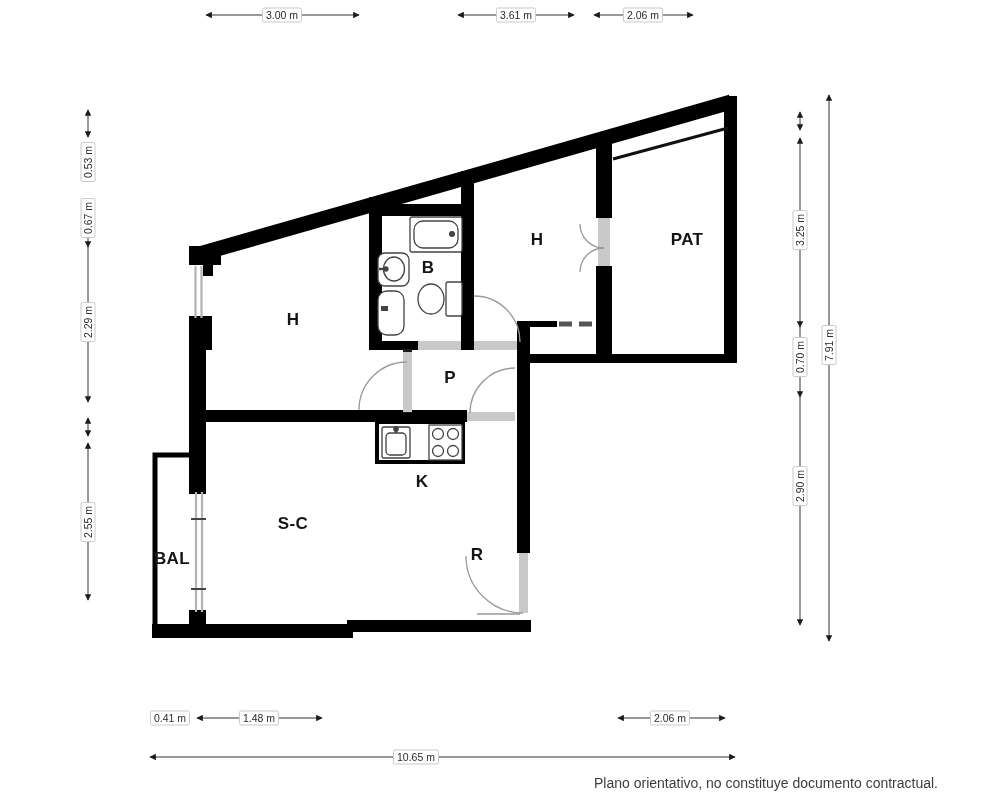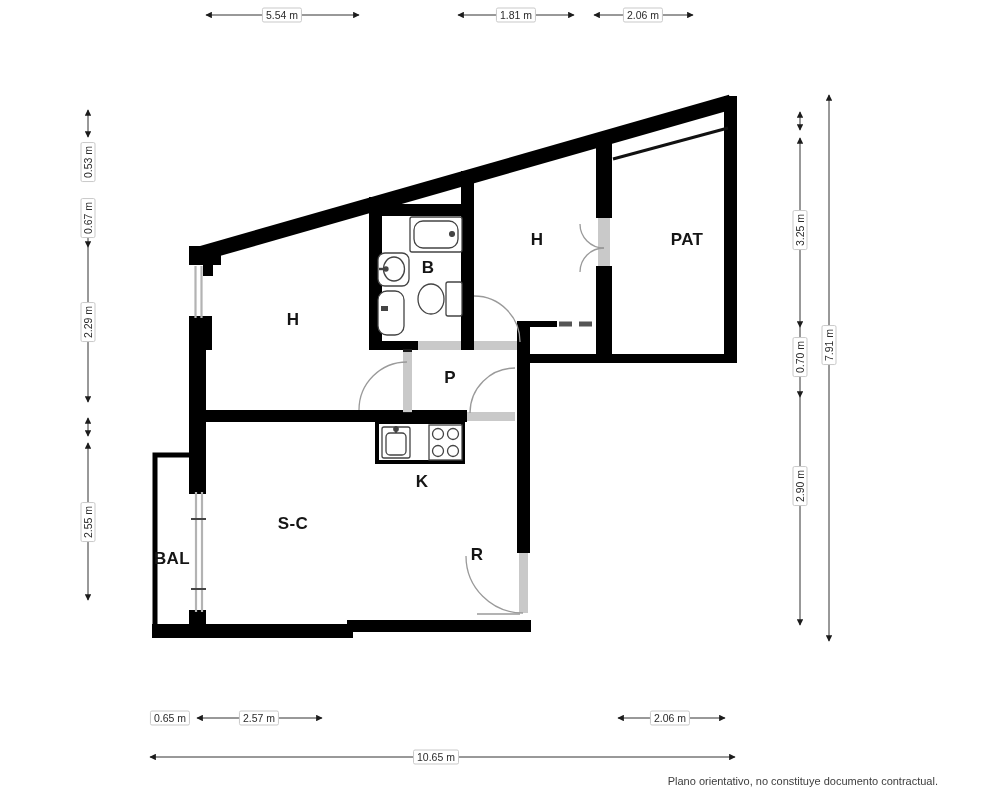--- a/index.html
+++ b/index.html
@@ -14,21 +14,21 @@
     white-space:nowrap;
   }
   .dim-label{
     position:absolute;transform:translate(-50%,-50%);
     font-size:10.5px;color:#2b2b2b;background:#ffffff;
     border:1px solid #c9c9c9;border-radius:2px;padding:0 3px;
     line-height:13px;white-space:nowrap;
   }
   .dim-label.vert{transform:translate(-50%,-50%) rotate(-90deg);}
   .footer-note{
-    position:absolute;font-size:11px;color:#3d3d3d;white-space:nowrap;
+    position:absolute;font-size:14px;color:#3d3d3d;white-space:nowrap;
     transform:translate(-100%,0);
   }
 </style>
 </head>
 <body>
 
 <div class="stage">
 
   <svg width="1000" height="800" viewBox="0 0 1000 800">
     <defs>
@@ -181,34 +181,34 @@
   <div class="room-label" style="left:293px;top:320px">H</div>
   <div class="room-label" style="left:428px;top:268px">B</div>
   <div class="room-label" style="left:537px;top:240px">H</div>
   <div class="room-label" style="left:687px;top:240px">PAT</div>
   <div class="room-label" style="left:450px;top:378px">P</div>
   <div class="room-label" style="left:422px;top:482px">K</div>
   <div class="room-label" style="left:293px;top:524px">S-C</div>
   <div class="room-label" style="left:172px;top:559px">BAL</div>
   <div class="room-label" style="left:477px;top:555px">R</div>
 
-  <div class="dim-label" style="left:282px;top:15px">5.54 m</div>
-  <div class="dim-label" style="left:516px;top:15px">1.81 m</div>
+  <div class="dim-label" style="left:282px;top:15px">3.00 m</div>
+  <div class="dim-label" style="left:516px;top:15px">3.61 m</div>
   <div class="dim-label" style="left:643px;top:15px">2.06 m</div>
 
   <div class="dim-label vert" style="left:88px;top:162px">0.53 m</div>
   <div class="dim-label vert" style="left:88px;top:218px">0.67 m</div>
   <div class="dim-label vert" style="left:88px;top:322px">2.29 m</div>
   <div class="dim-label vert" style="left:88px;top:522px">2.55 m</div>
 
   <div class="dim-label vert" style="left:800px;top:230px">3.25 m</div>
   <div class="dim-label vert" style="left:800px;top:357px">0.70 m</div>
   <div class="dim-label vert" style="left:800px;top:486px">2.90 m</div>
   <div class="dim-label vert" style="left:829px;top:345px">7.91 m</div>
 
-  <div class="dim-label" style="left:170px;top:718px">0.65 m</div>
-  <div class="dim-label" style="left:259px;top:718px">2.57 m</div>
+  <div class="dim-label" style="left:170px;top:718px">0.41 m</div>
+  <div class="dim-label" style="left:259px;top:718px">1.48 m</div>
   <div class="dim-label" style="left:670px;top:718px">2.06 m</div>
-  <div class="dim-label" style="left:436px;top:757px">10.65 m</div>
+  <div class="dim-label" style="left:416px;top:757px">10.65 m</div>
 
   <div class="footer-note" style="left:938px;top:775px">Plano orientativo, no constituye documento contractual.</div>
 
 </div>
 
 </body></html>

